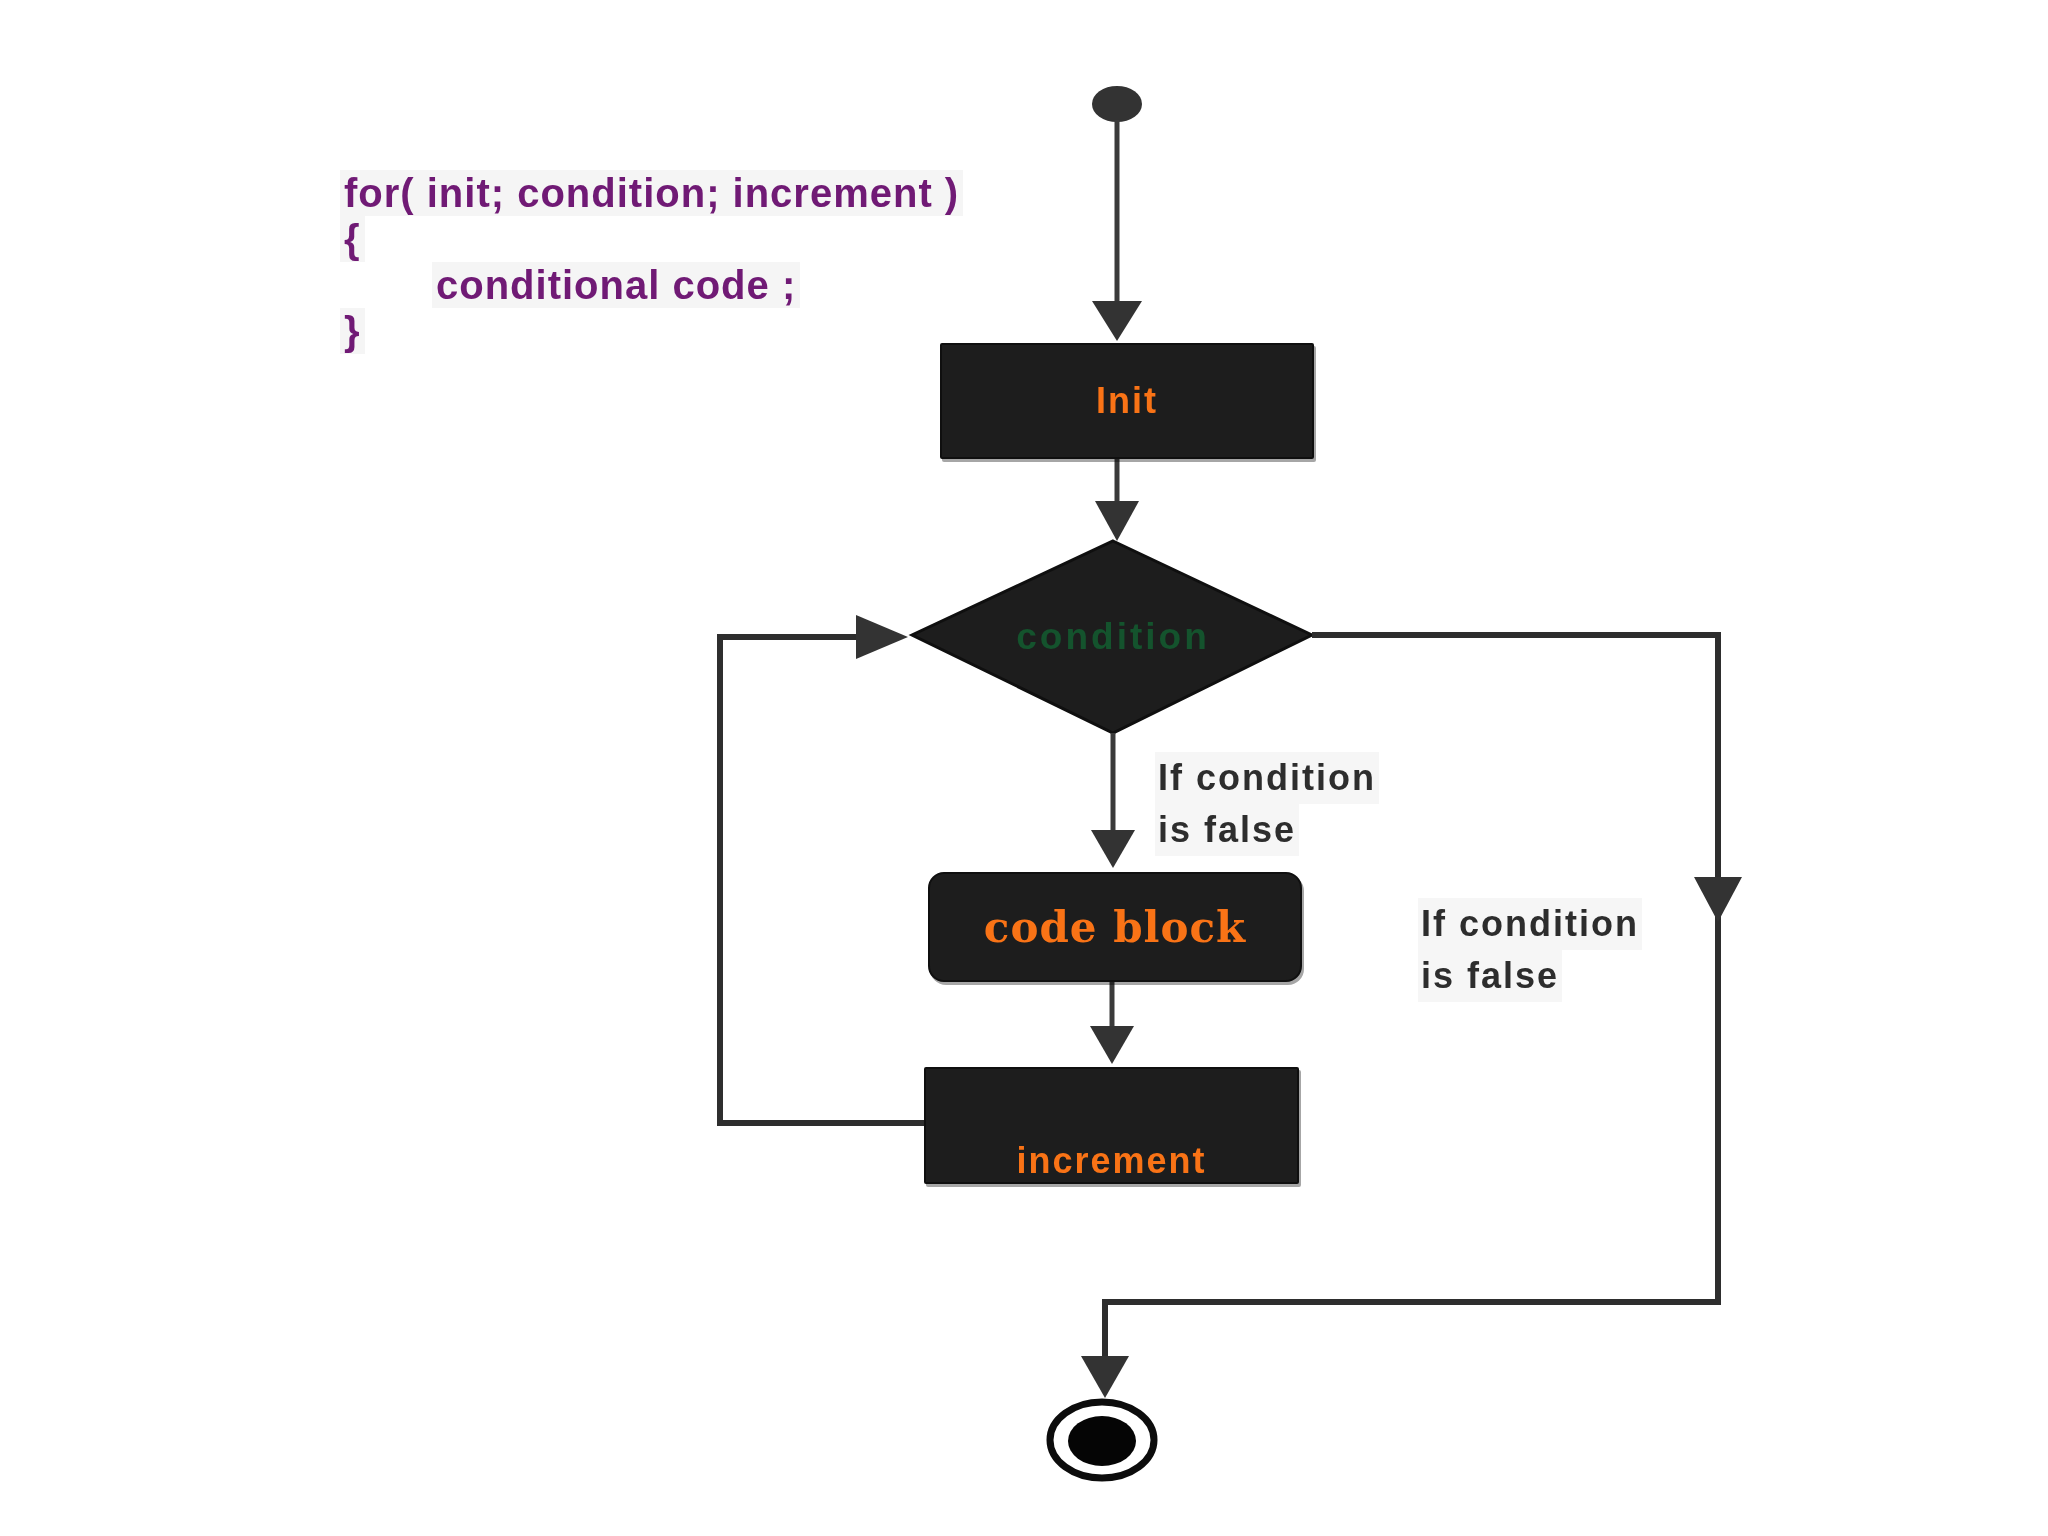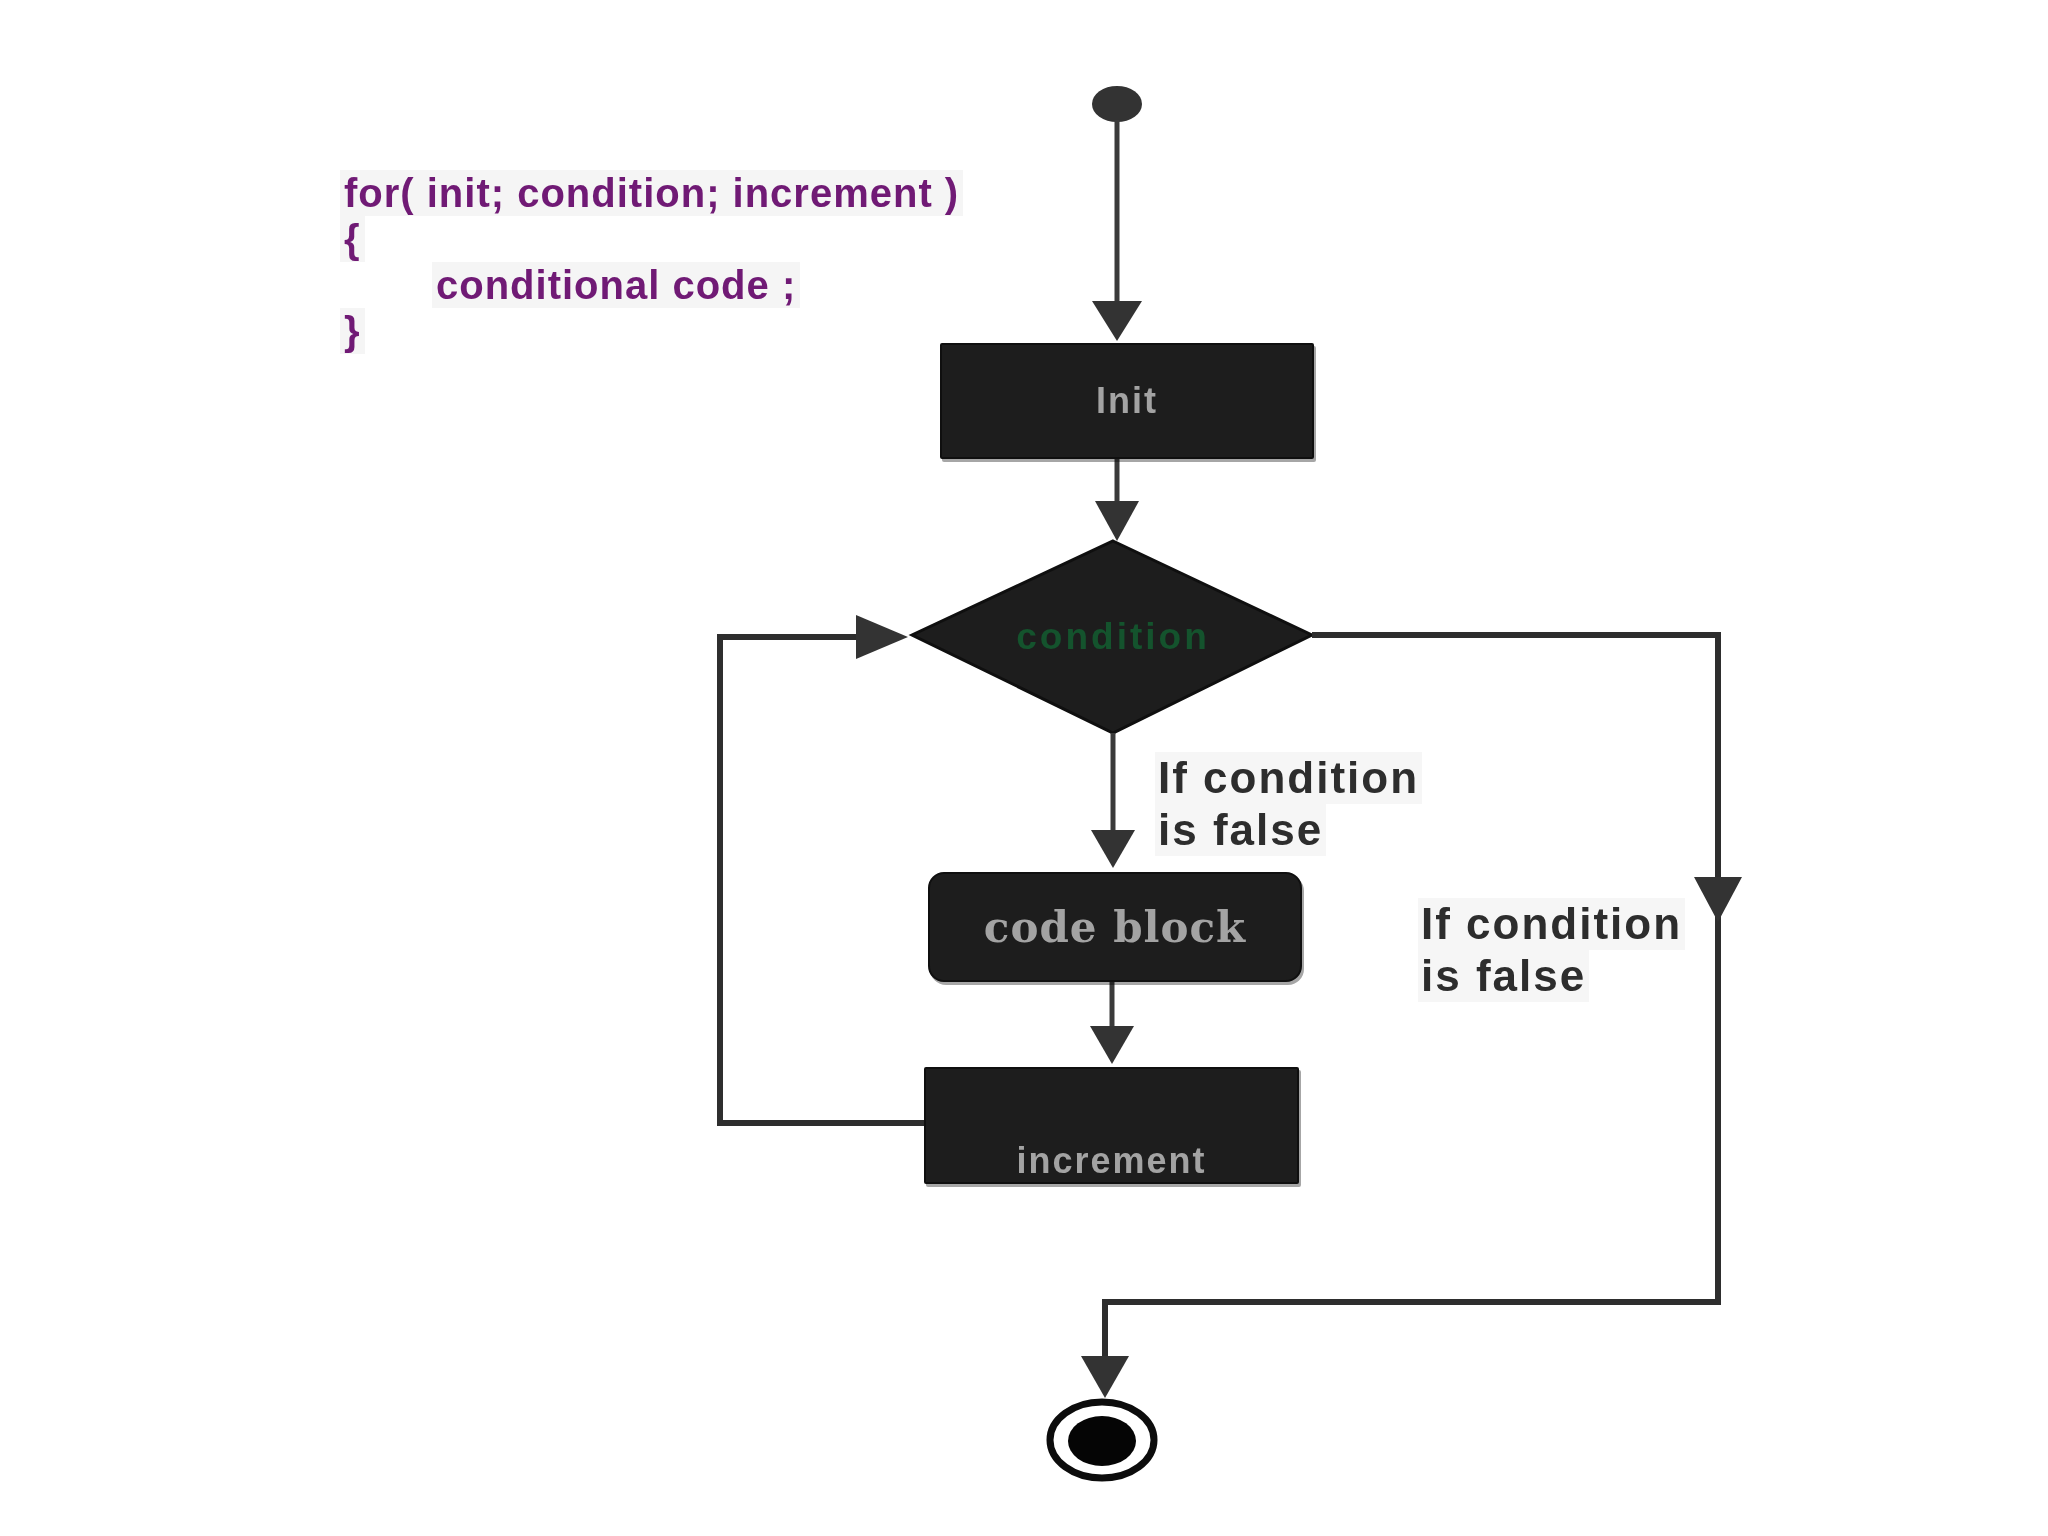--- a/index.html
+++ b/index.html
@@ -35,21 +35,21 @@
     position: absolute;
     background: #1d1d1d;
     border: 2px solid #0f0f0f;
     border-radius: 2px;
     display: flex;
     align-items: center;
     justify-content: center;
     box-shadow: 2px 3px 0 rgba(0,0,0,0.35);
   }
   .node-label {
-    color: #a3a3a3;
+    color: #f97316;
     font-weight: bold;
     font-size: 36px;
     letter-spacing: 2px;
   }
   .node-label.serif {
     font-family: "DejaVu Serif", "Liberation Serif", serif;
     font-size: 42px;
     letter-spacing: 1px;
   }
   .diamond-label-wrap {
@@ -80,21 +80,21 @@
   .code-line { display: block; }
   .code-line > span {
     background: #f5f5f5;
     display: inline-block;
     padding: 0 4px;
   }
   .code-line.indented { padding-left: 92px; }
   .edge-annotation {
     position: absolute;
     font-weight: bold;
-    font-size: 44px;
+    font-size: 36px;
     line-height: 52px;
     color: #2d2d2d;
     letter-spacing: 2px;
     white-space: nowrap;
   }
   .edge-annotation span {
     background: #f6f6f6;
     display: inline-block;
     padding: 0 3px;
   }

